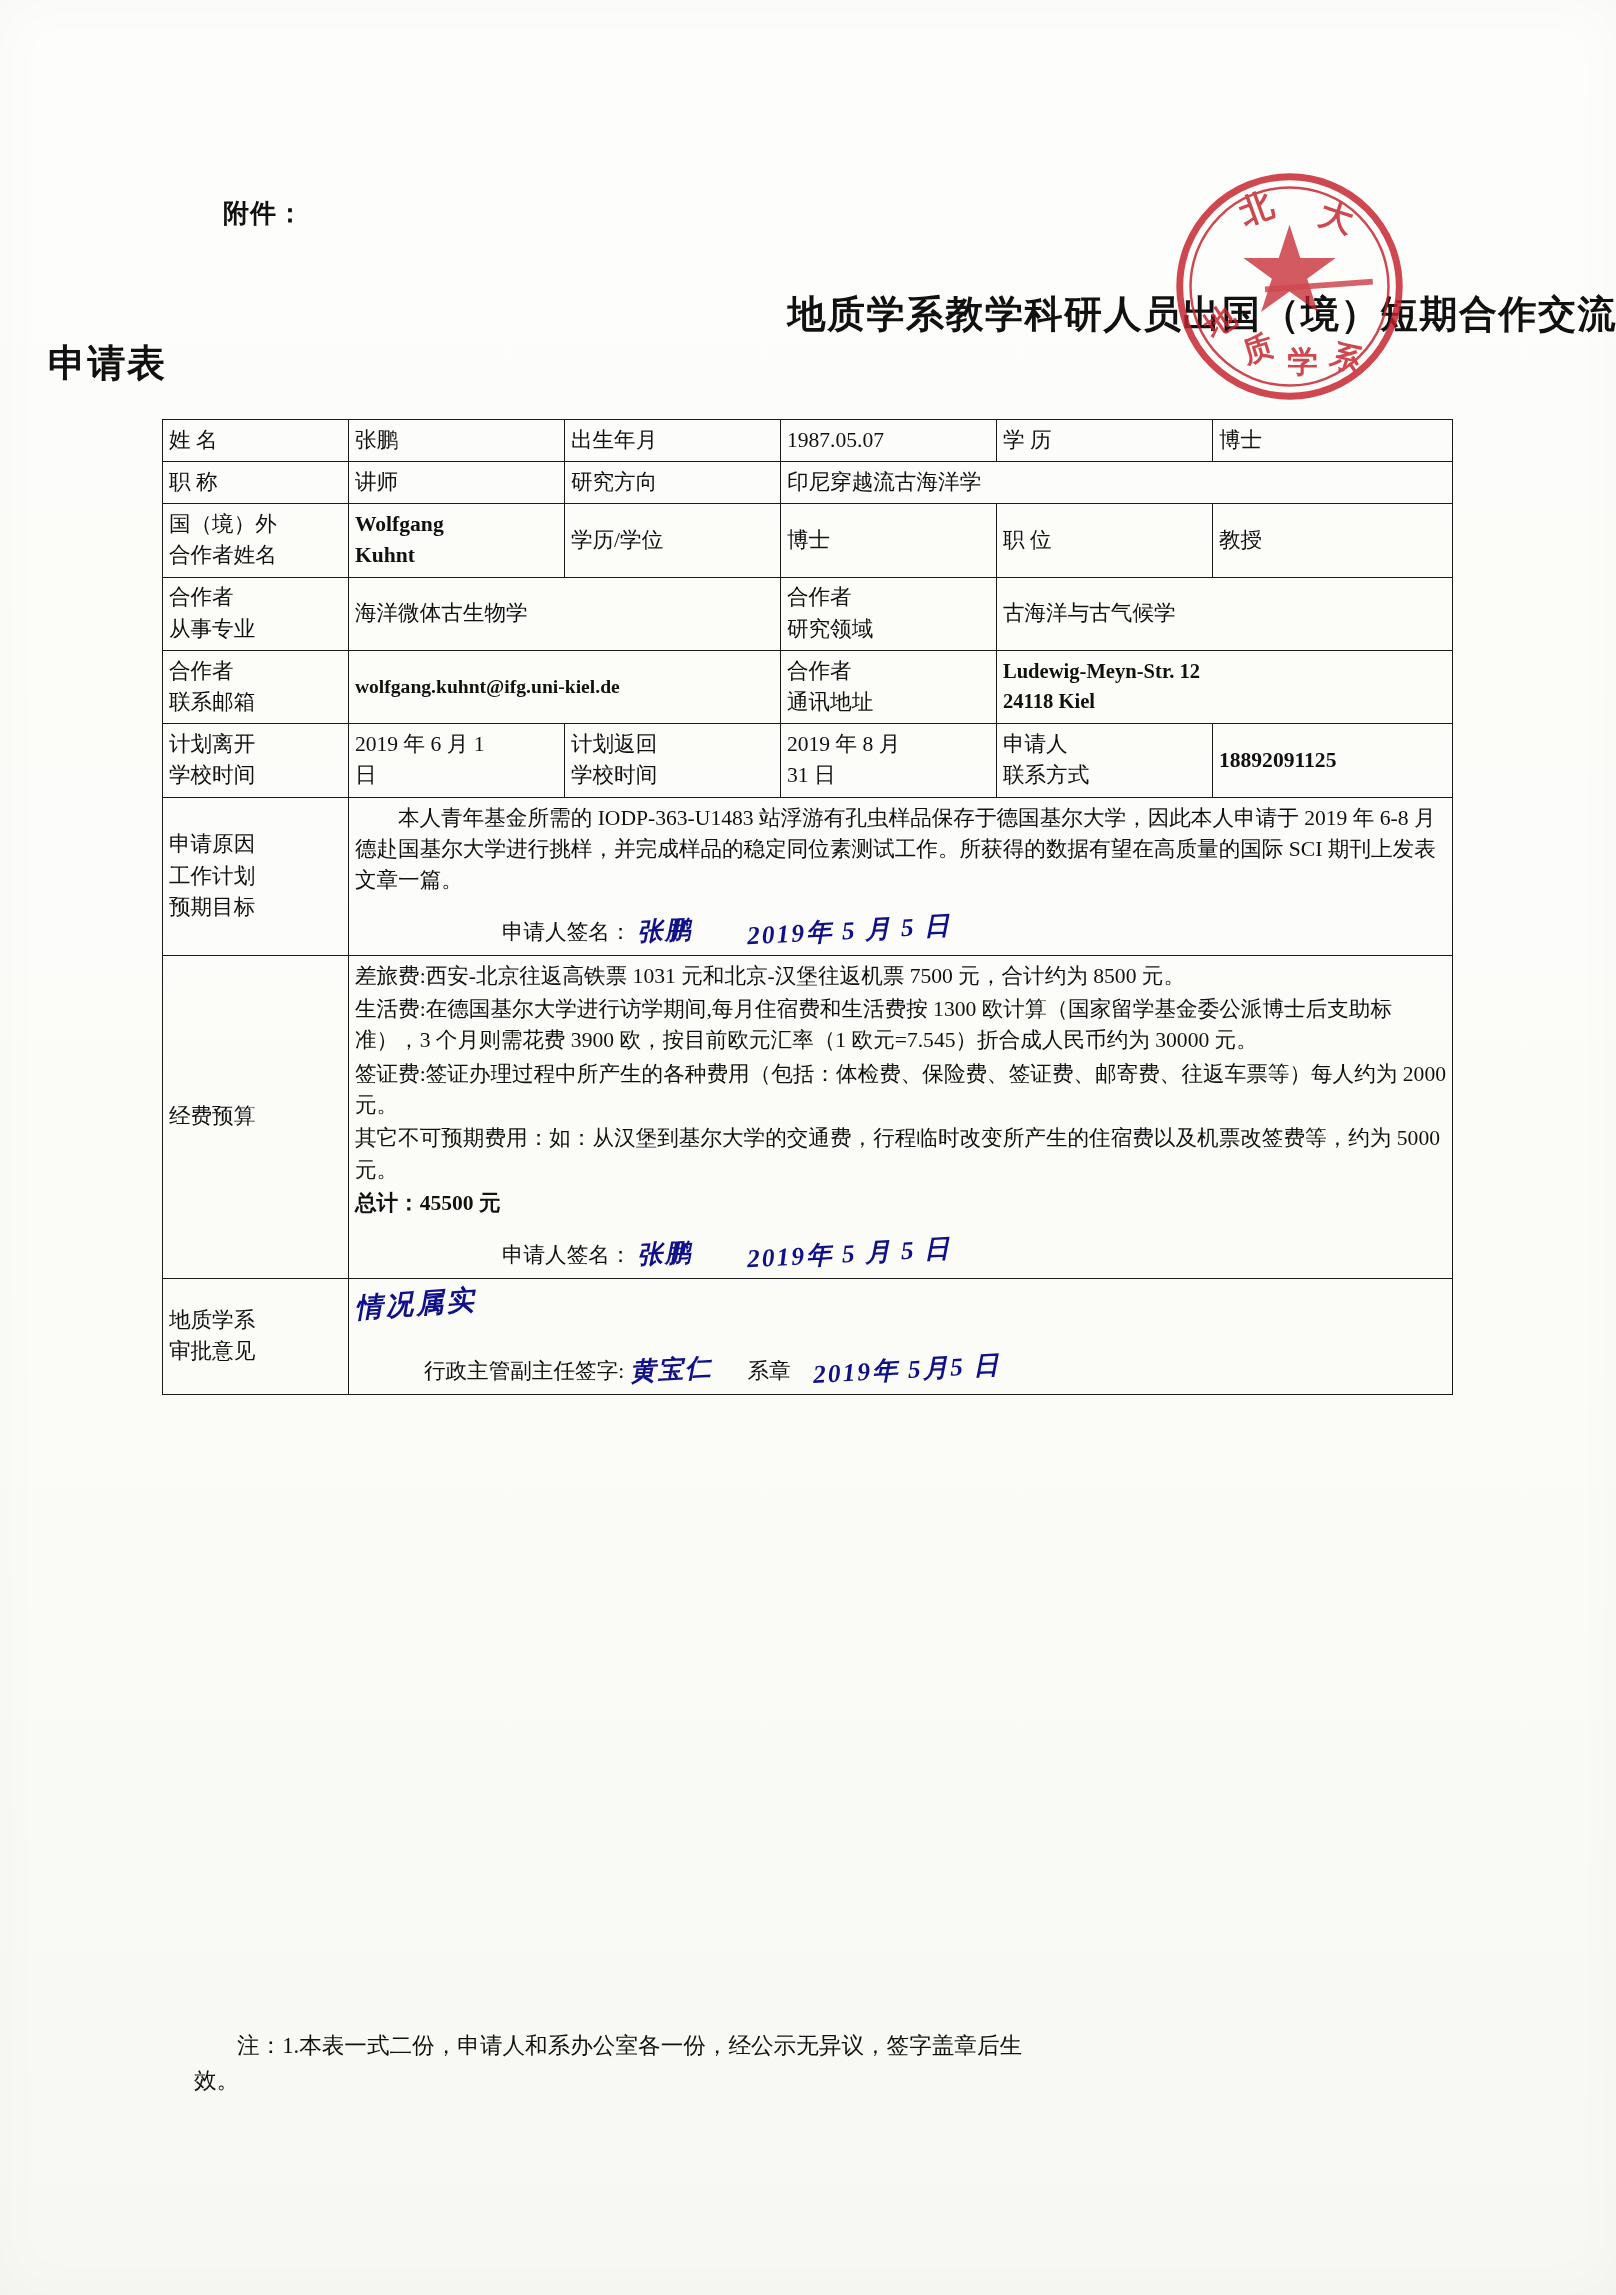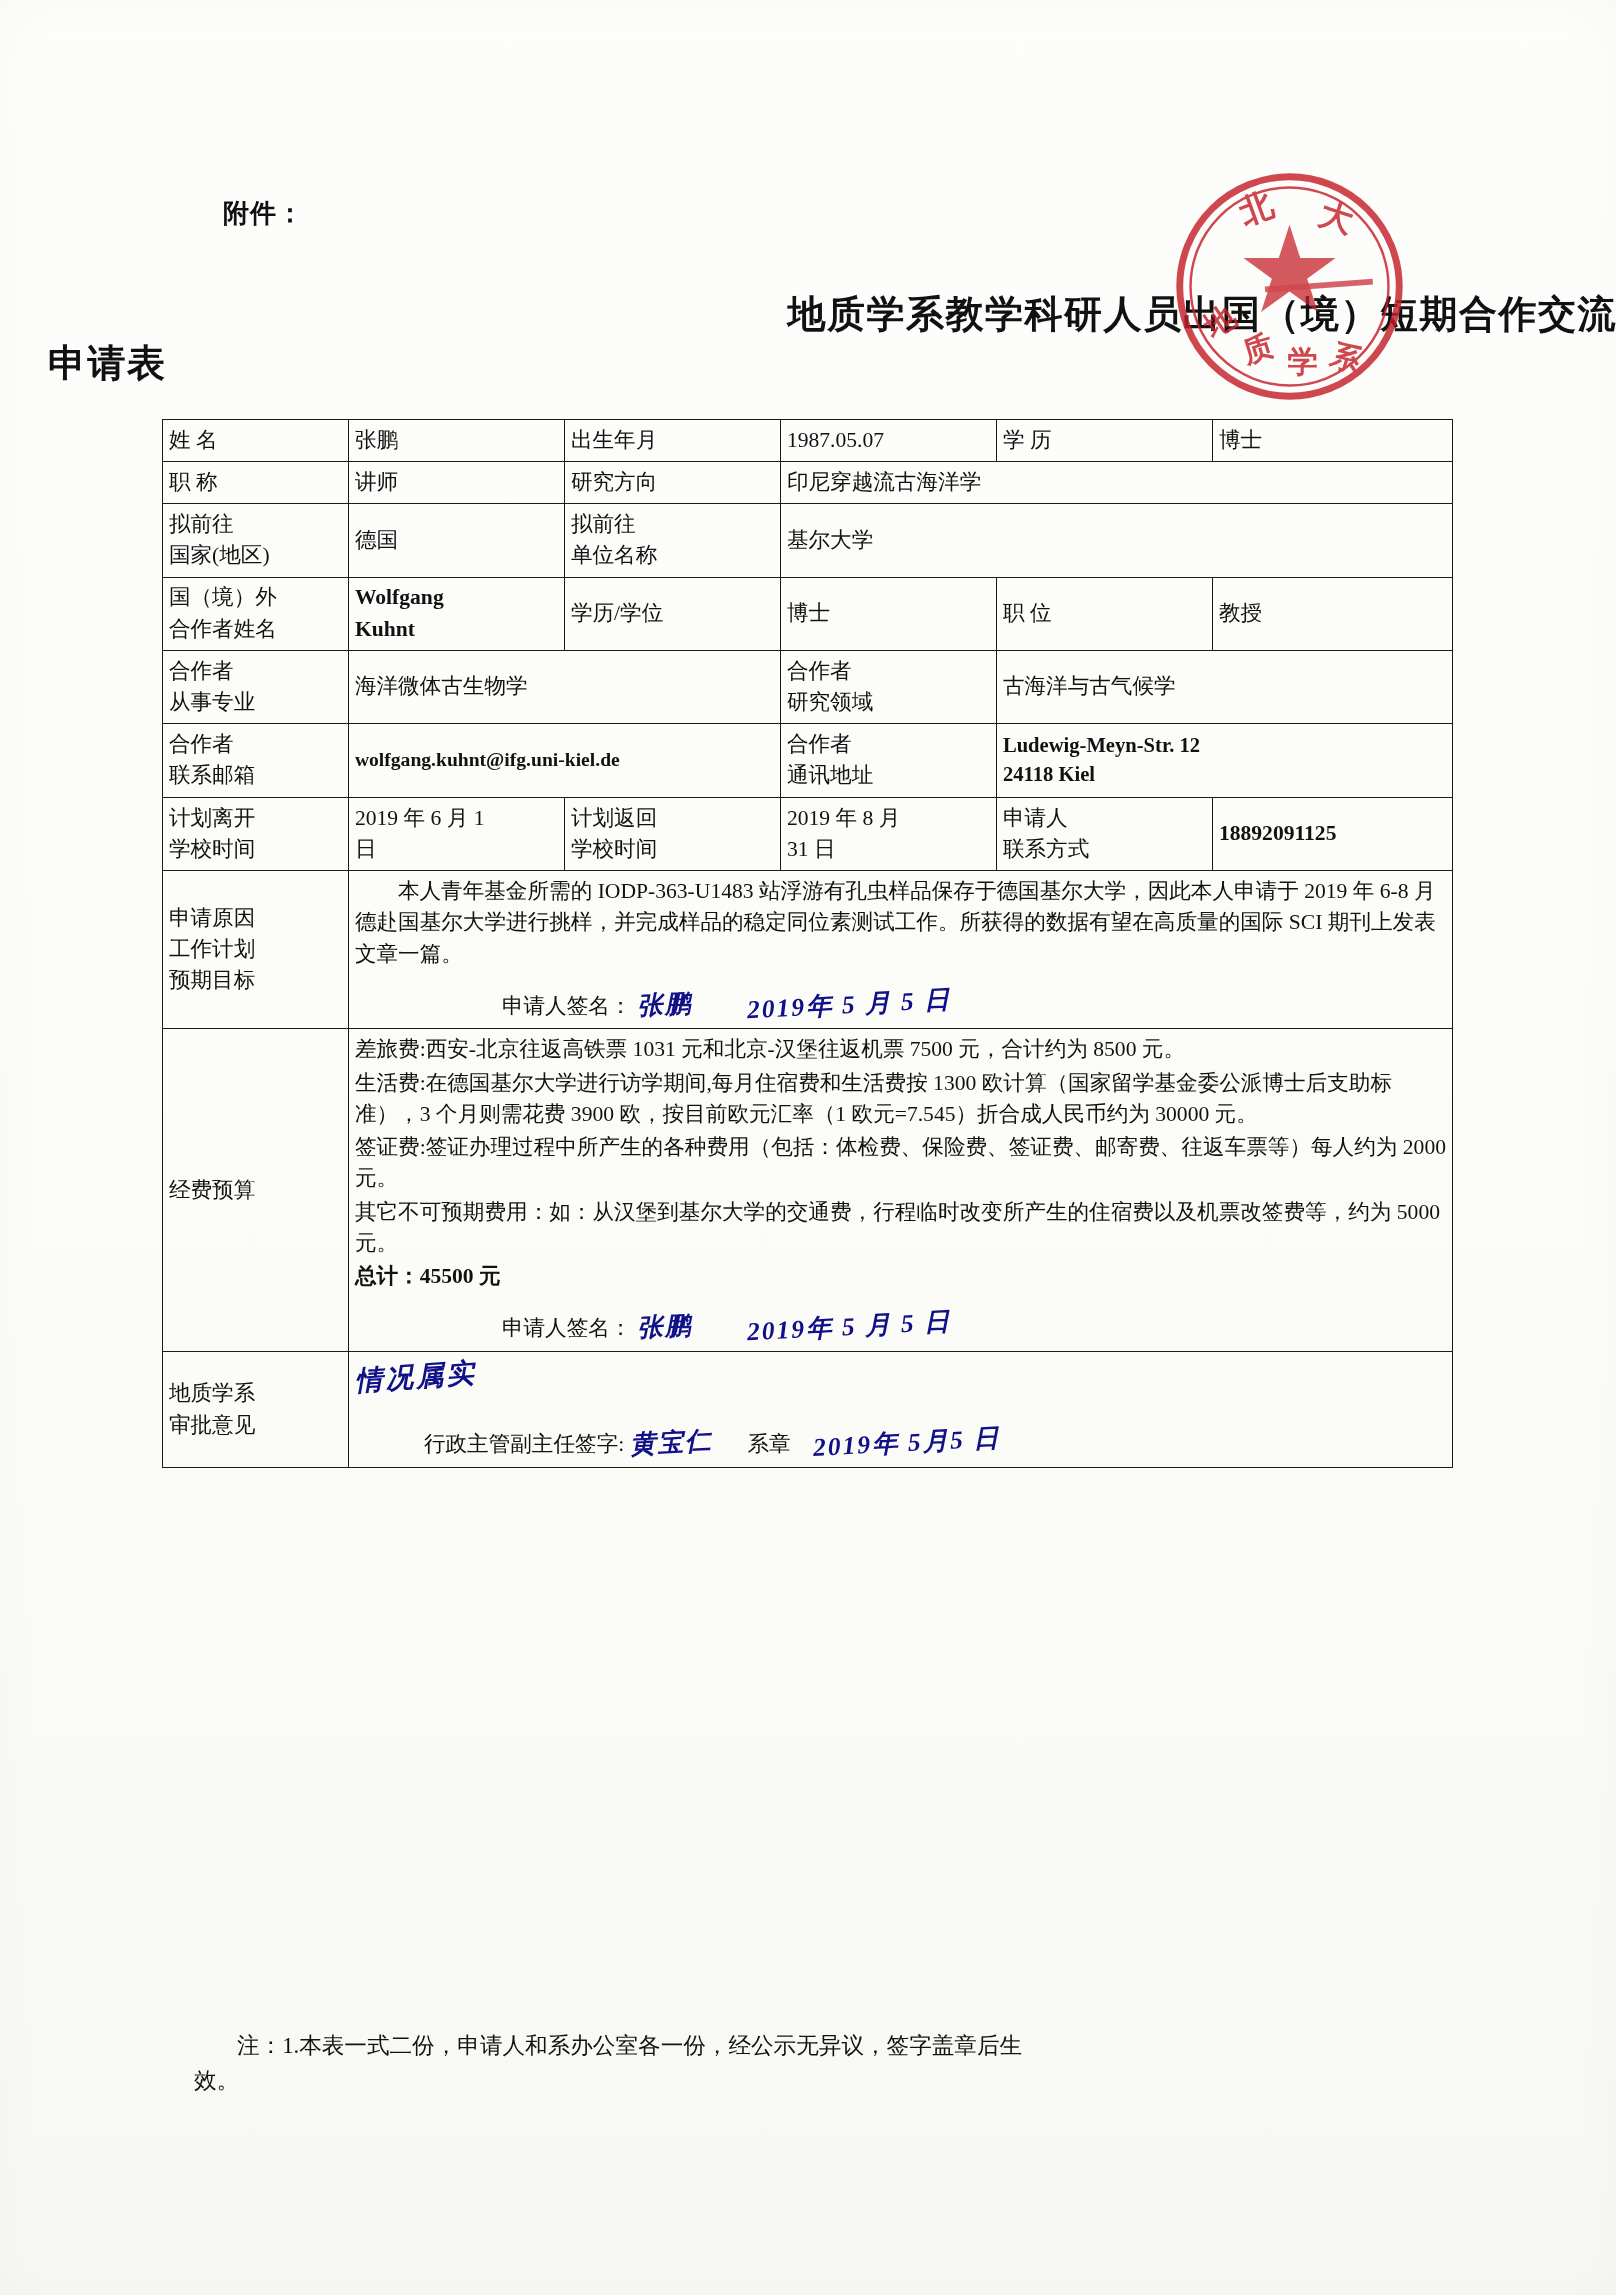--- a/index.html
+++ b/index.html
@@ -202,32 +202,20 @@
         <td>博士</td>
       </tr>
 
       <tr>
         <td class="lbl">职  称</td>
         <td>讲师</td>
         <td class="lbl">研究方向</td>
         <td colspan="3">印尼穿越流古海洋学</td>
       </tr>
 
-      <tr>
-        <td class="lbl2">
-          <div>拟前往</div>
-          <div>国家(地区)</div>
-        </td>
-        <td>德国</td>
-        <td class="lbl2">
-          <div>拟前往</div>
-          <div>单位名称</div>
-        </td>
-        <td colspan="3">基尔大学</td>
-      </tr>
 
       <tr>
         <td class="lbl2">
           <div>国（境）外</div>
           <div>合作者姓名</div>
         </td>
         <td class="bold">
           <div>Wolfgang</div>
           <div>Kuhnt</div>
         </td>

